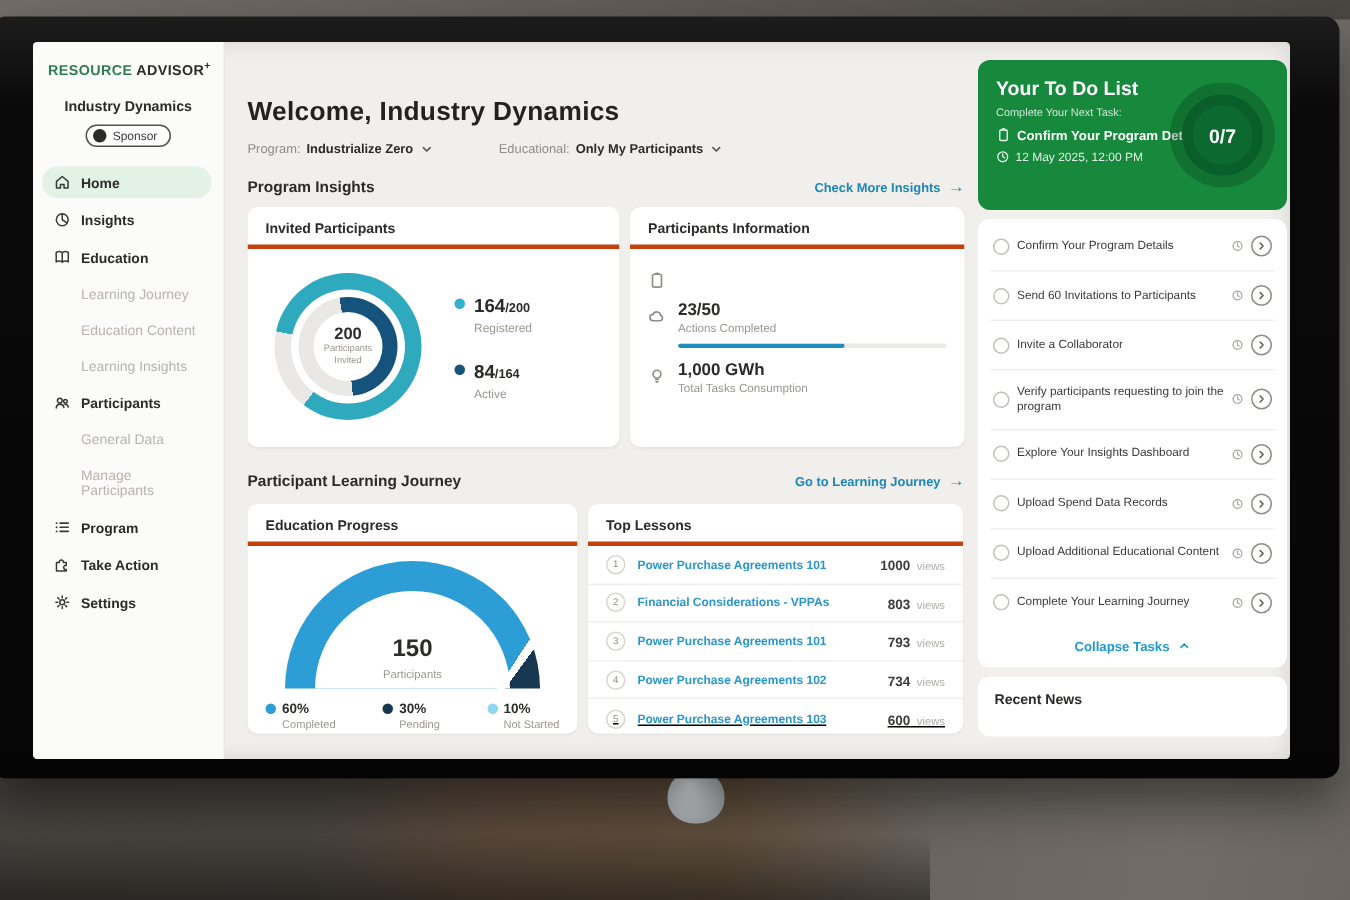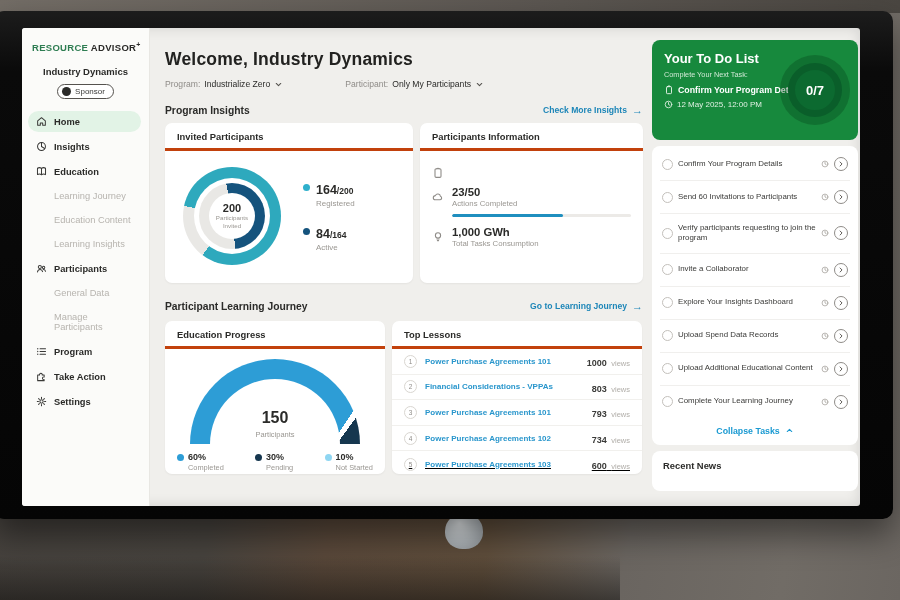--- a/index.html
+++ b/index.html
@@ -32,25 +32,25 @@
   .nav{display:flex;flex-direction:column;gap:4px;margin-top:11px;}
   .nav-item{display:flex;align-items:center;gap:7px;padding:5px 8px;margin:0 8px 0 6px;font-size:9.3px;font-weight:bold;
     color:#2b2b29;border-radius:13px;cursor:pointer;}
   .nav-item .nav-icon{width:11px;height:11px;display:inline-flex;color:#3a3a38;}
   .nav-item .nav-icon svg{width:11px;height:11px;}
   .nav-item.active{background:#e2f3e6;}
   .nav-item.sub{font-weight:normal;color:#b7b4af;padding-left:26px;}
 
   
   .main{position:absolute;left:128px;top:0;width:500px;bottom:0;padding:0 7px 0 15px;}
-  h1{margin-top:21px;font-size:17.5px;font-weight:800;color:#222220;letter-spacing:.2px;}
-  .filters{display:flex;gap:62px;margin-top:9px;}
+  h1{margin-top:36px;font-size:17.5px;font-weight:800;color:#222220;letter-spacing:.2px;}
+  .filters{display:flex;gap:44px;margin-top:9px;}
   .filter{display:flex;align-items:center;gap:4px;font-size:8.6px;cursor:pointer;}
   .f-label{color:#8f8c88;}
-  .f-value{color:#2b2b29;font-weight:normal;}
+  .f-value{color:#2b2b29;font-weight:bold;}
   .chev{display:inline-flex;color:#55524e;}
   .sec-head{display:flex;justify-content:space-between;align-items:center;margin-top:15px;}
   .sec-head.second{margin-top:17px;}
   .sec-title{font-size:10.3px;font-weight:bold;color:#2b2b29;}
   .sec-link{font-size:8.6px;font-weight:bold;color:#1d86b8;display:flex;align-items:center;gap:5px;cursor:pointer;text-decoration:none;}
   .sec-link .arr{font-size:11px;}
   .row{display:flex;gap:7px;margin-top:7px;}
   .row.second{margin-top:9px;}
   .card{background:#fff;border-radius:7px;box-shadow:0 1px 2px rgba(0,0,0,.05);overflow:hidden;}
   .card-title{font-size:9.4px;font-weight:bold;color:#2b2b29;padding:8px 12px 6px;border-bottom:3px solid #c2410c;}
@@ -265,21 +265,21 @@
           <span class="f-label">Program:</span>
           <span class="f-value">Industrialize Zero</span>
           <span class="chev">
             <svg width="9" height="9" viewBox="0 0 12 12" fill="none" stroke="currentColor" stroke-width="1.4" stroke-linecap="round" stroke-linejoin="round">
               <path d="M3 4.6 L6 7.6 L9 4.6"></path>
             </svg>
           </span>
         </div>
 
         <div class="filter">
-          <span class="f-label">Participant:</span>
+          <span class="f-label">Educational:</span>
           <span class="f-value">Only My Participants</span>
           <span class="chev">
             <svg width="9" height="9" viewBox="0 0 12 12" fill="none" stroke="currentColor" stroke-width="1.4" stroke-linecap="round" stroke-linejoin="round">
               <path d="M3 4.6 L6 7.6 L9 4.6"></path>
             </svg>
           </span>
         </div>
       </div>
 
     <div class="sec-head">
@@ -506,37 +506,37 @@
             </span>
             <span class="task-chev">
               <svg width="8" height="8" viewBox="0 0 12 12" fill="none" stroke="currentColor" stroke-width="1.4" stroke-linecap="round" stroke-linejoin="round">
                 <path d="M4.6 3 L7.6 6 L4.6 9"></path>
               </svg>
             </span>
           </div>
 
           <div class="task-row">
             <span class="task-check"></span>
+            <span class="task-label">Invite a Collaborator</span>
+            <span class="task-clock">
+              <svg width="8" height="8" viewBox="0 0 12 12" fill="none" stroke="currentColor" stroke-width="1.2" stroke-linecap="round">
+                <circle cx="6" cy="6" r="4.4"></circle>
+                <path d="M6 3.4 V6 L7.8 7"></path>
+              </svg>
+            </span>
+            <span class="task-chev">
+              <svg width="8" height="8" viewBox="0 0 12 12" fill="none" stroke="currentColor" stroke-width="1.4" stroke-linecap="round" stroke-linejoin="round">
+                <path d="M4.6 3 L7.6 6 L4.6 9"></path>
+              </svg>
+            </span>
+          </div>
+
+          <div class="task-row">
+            <span class="task-check"></span>
             <span class="task-label">Verify participants requesting to join the program</span>
-            <span class="task-clock">
-              <svg width="8" height="8" viewBox="0 0 12 12" fill="none" stroke="currentColor" stroke-width="1.2" stroke-linecap="round">
-                <circle cx="6" cy="6" r="4.4"></circle>
-                <path d="M6 3.4 V6 L7.8 7"></path>
-              </svg>
-            </span>
-            <span class="task-chev">
-              <svg width="8" height="8" viewBox="0 0 12 12" fill="none" stroke="currentColor" stroke-width="1.4" stroke-linecap="round" stroke-linejoin="round">
-                <path d="M4.6 3 L7.6 6 L4.6 9"></path>
-              </svg>
-            </span>
-          </div>
-
-          <div class="task-row">
-            <span class="task-check"></span>
-            <span class="task-label">Invite a Collaborator</span>
             <span class="task-clock">
               <svg width="8" height="8" viewBox="0 0 12 12" fill="none" stroke="currentColor" stroke-width="1.2" stroke-linecap="round">
                 <circle cx="6" cy="6" r="4.4"></circle>
                 <path d="M6 3.4 V6 L7.8 7"></path>
               </svg>
             </span>
             <span class="task-chev">
               <svg width="8" height="8" viewBox="0 0 12 12" fill="none" stroke="currentColor" stroke-width="1.4" stroke-linecap="round" stroke-linejoin="round">
                 <path d="M4.6 3 L7.6 6 L4.6 9"></path>
               </svg>

